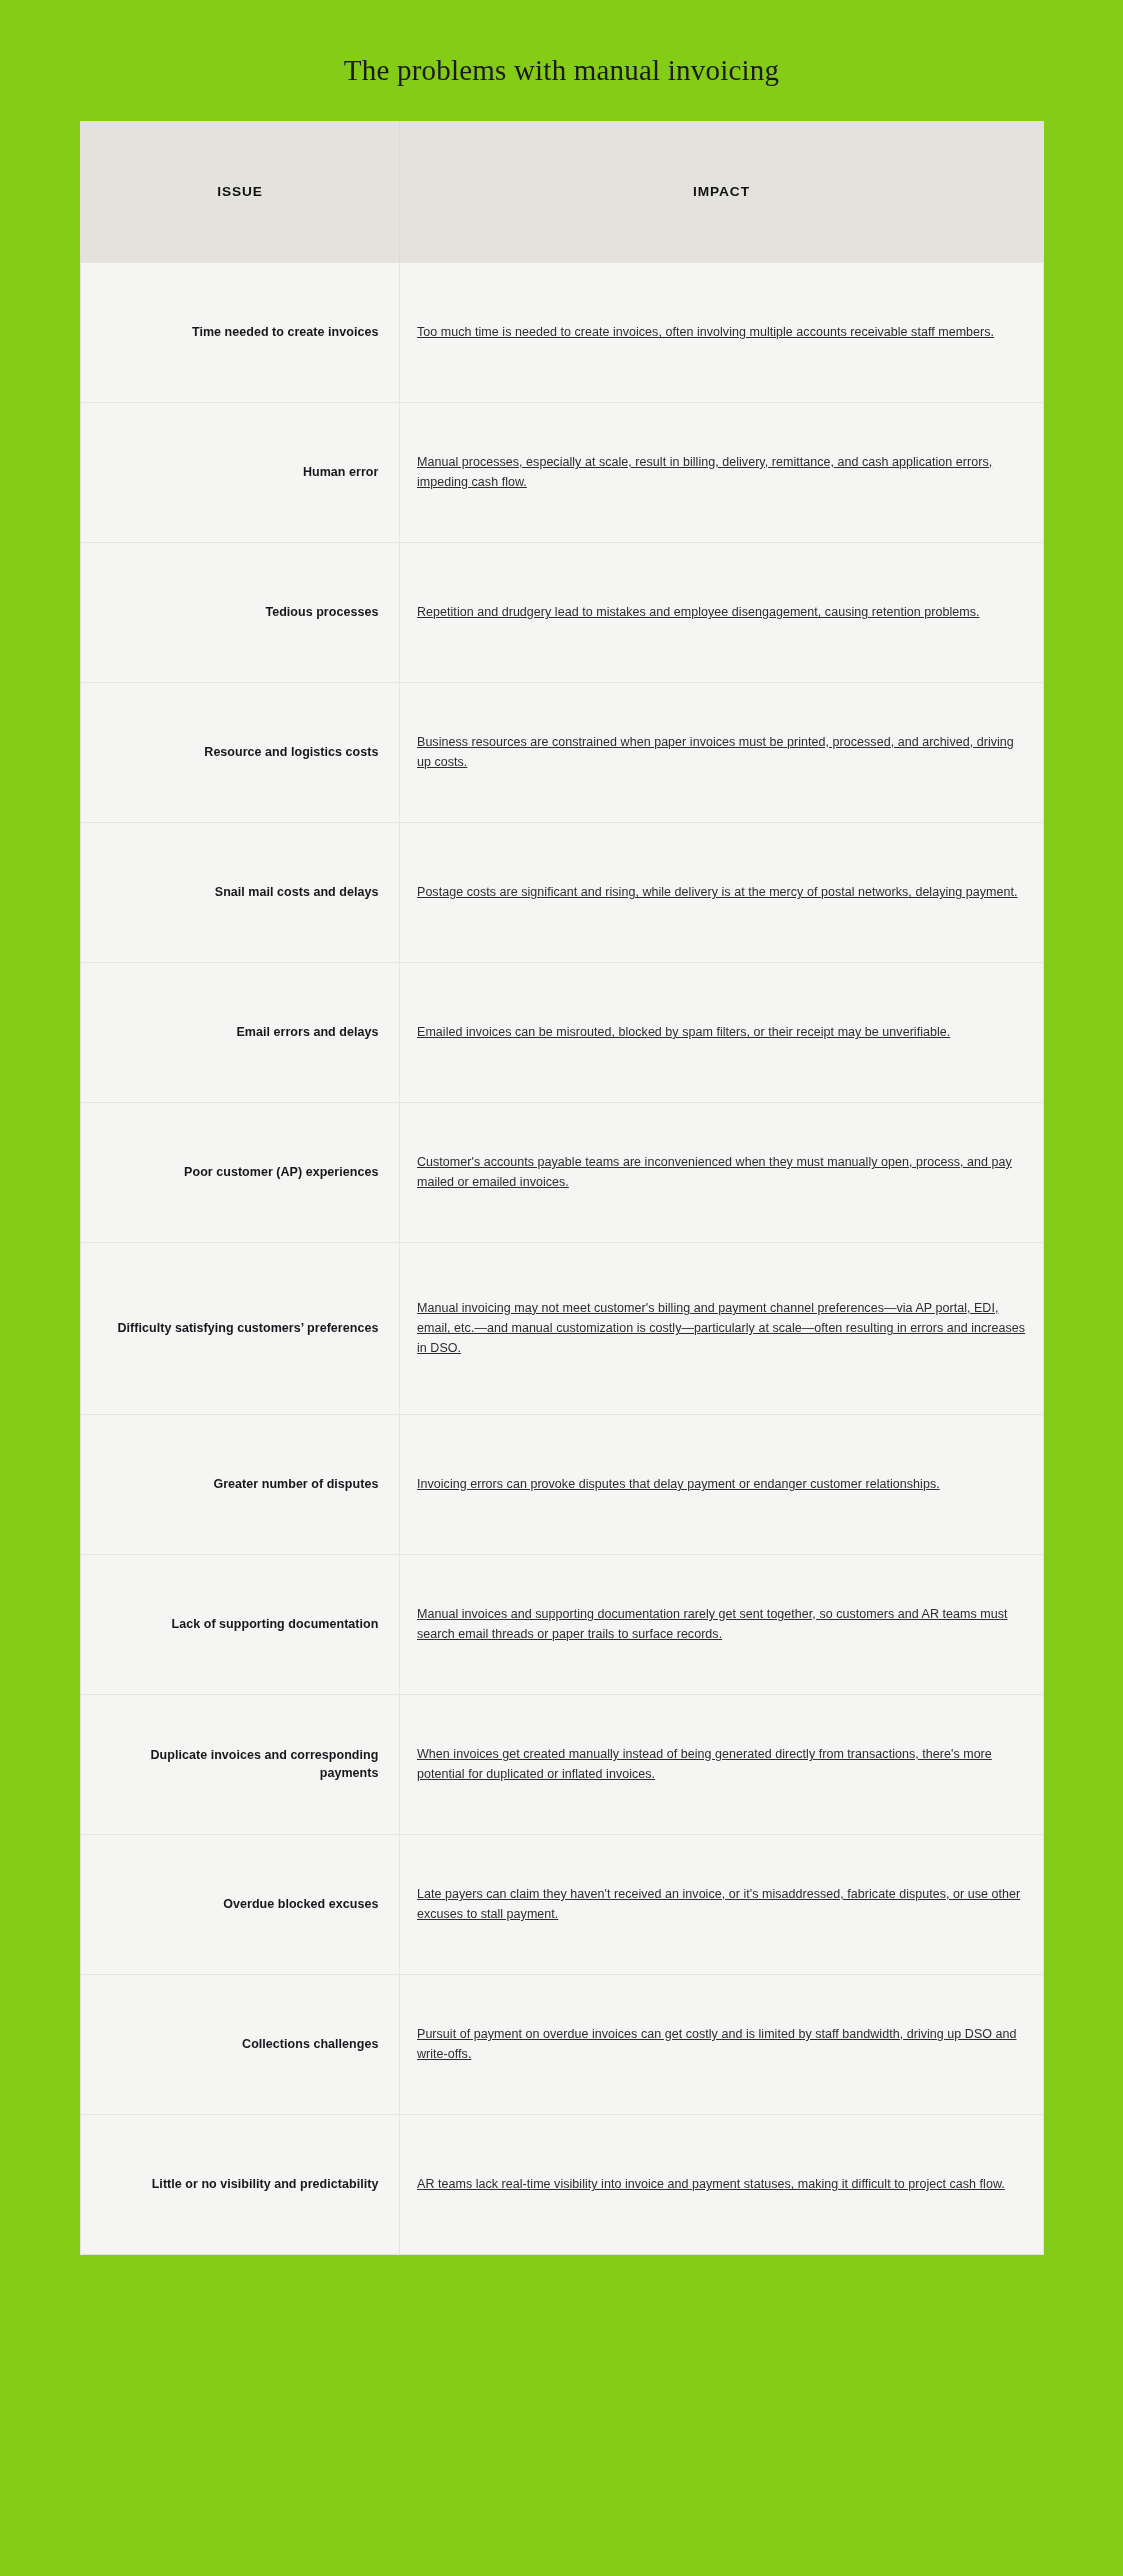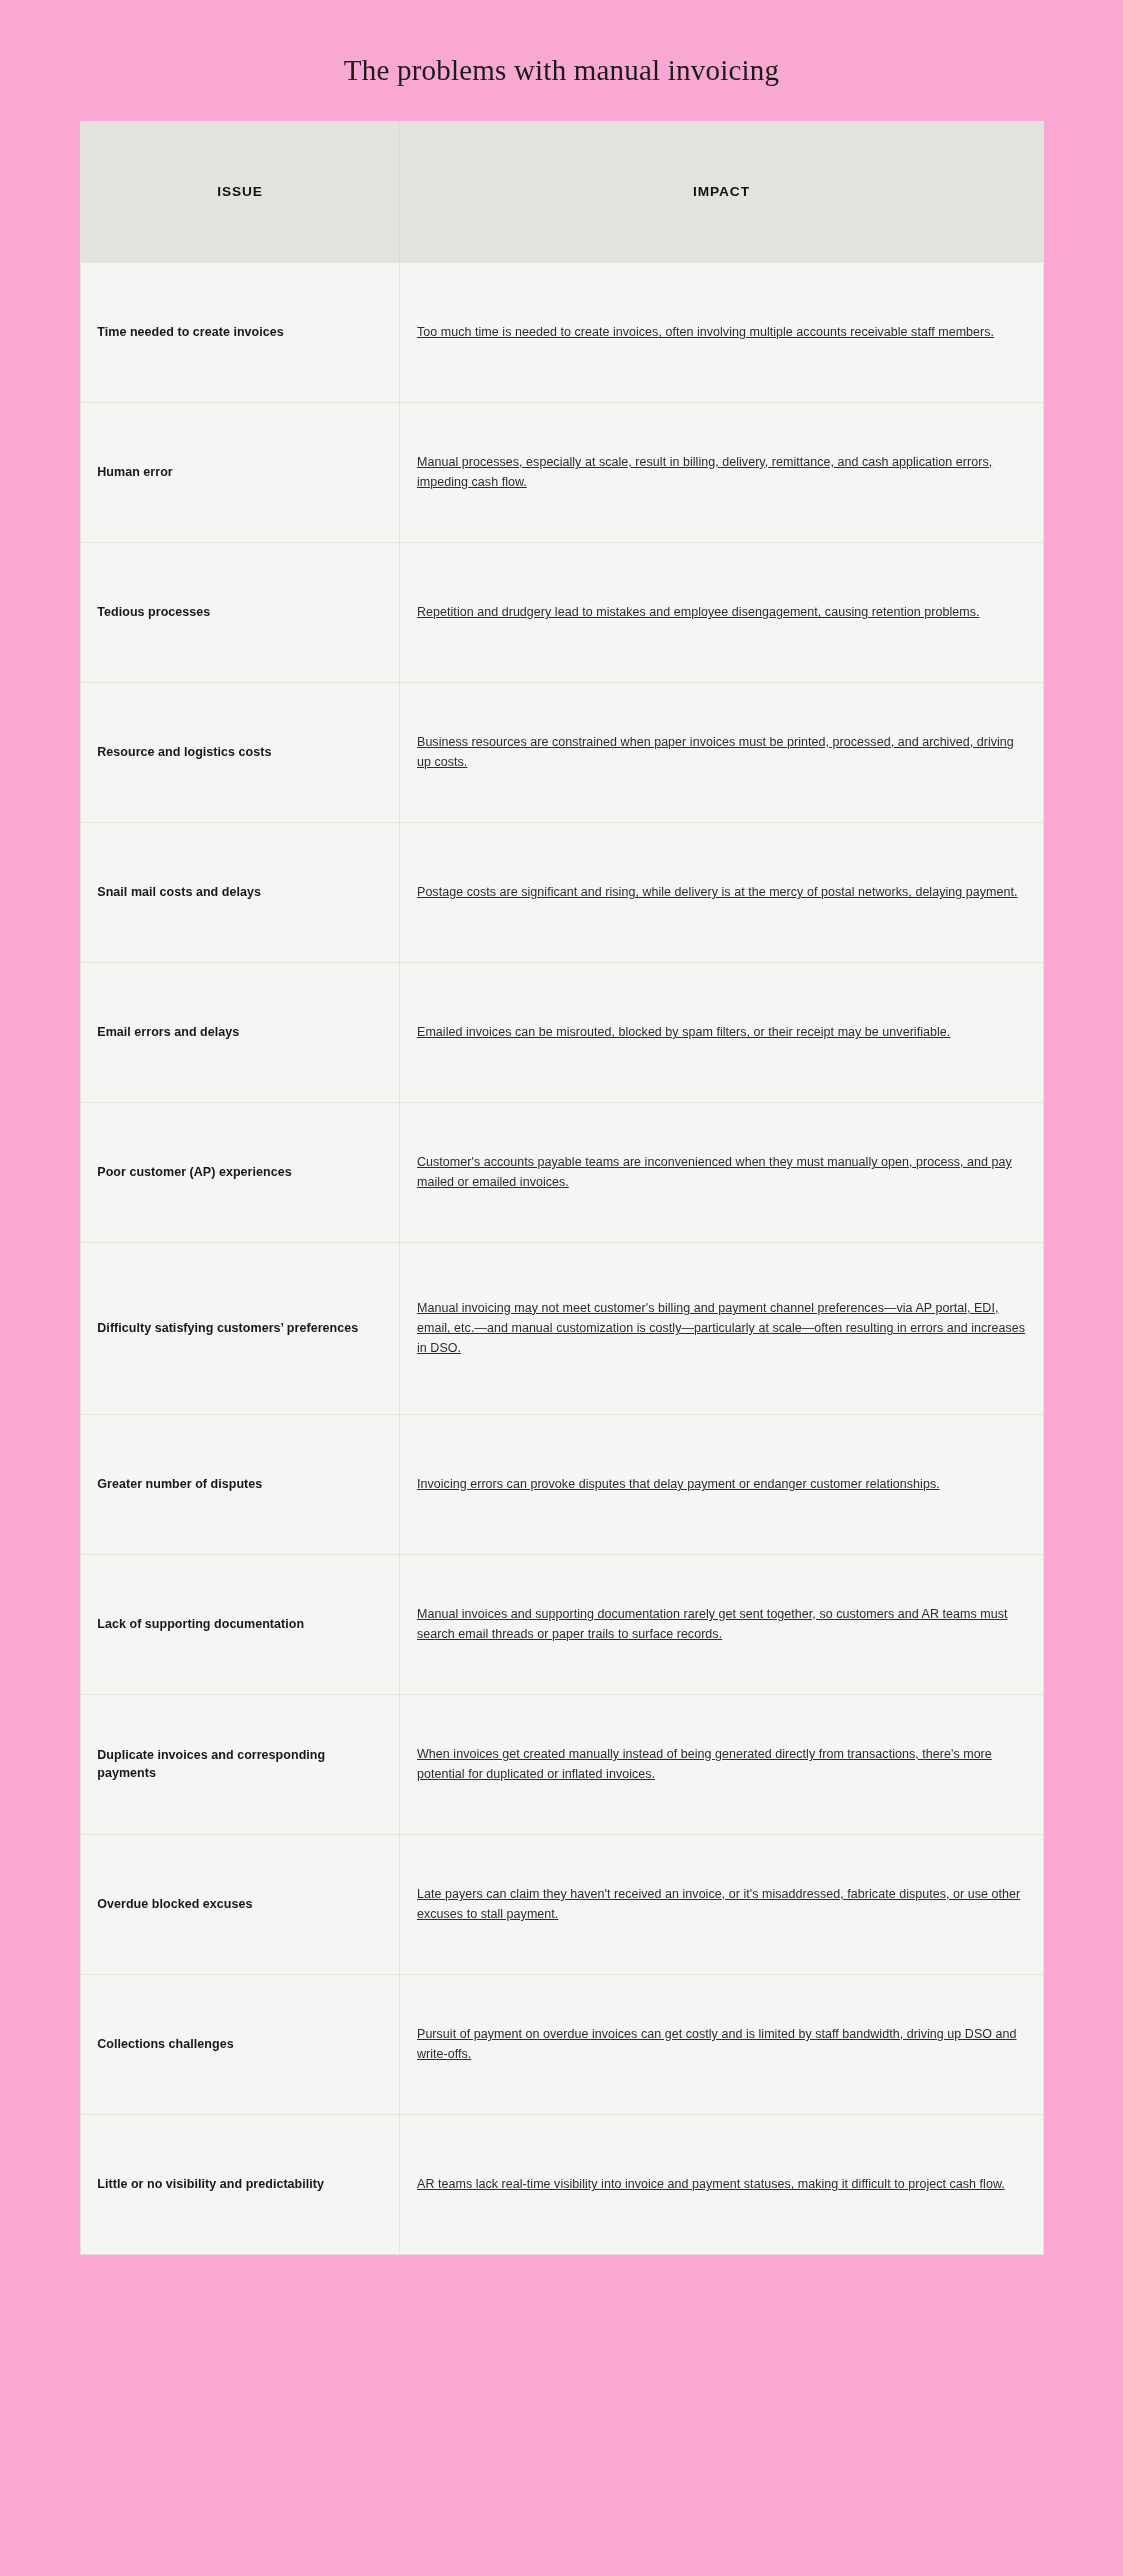--- a/index.html
+++ b/index.html
@@ -10,21 +10,21 @@
     width: 1123px;
     min-height: 2576px;
     background: #f5f5f3;
     font-family: "Liberation Sans", sans-serif;
     -webkit-font-smoothing: antialiased;
   }
   .page {
     position: relative;
     width: 1123px;
     min-height: 2576px;
-    background: #f9a8d4;
+    background: #84cc16;
     box-sizing: border-box;
   }
   .page-title {
     font-family: "Liberation Serif", serif;
     font-size: 29px;
     font-weight: 400;
     color: #1a1a1a;
     text-align: center;
     letter-spacing: 0.2px;
     margin: 0;
@@ -75,20 +75,21 @@
   tbody tr { height: 140px; }
   tbody tr.tall { height: 172px; }
 
   td.issue-cell {
     padding: 12px 20.6px 12px 16.3px;
     font-size: 12.5px;
     font-weight: bold;
     color: #16181d;
     line-height: 1.45;
     letter-spacing: 0.04px;
+    text-align: right;
   }
   td.impact-cell {
     padding: 12px 13px 12px 17px;
     font-size: 12.5px;
     font-weight: 400;
     color: #2b2d31;
     line-height: 1.62;
     letter-spacing: 0.04px;
     text-decoration: underline;
   }

